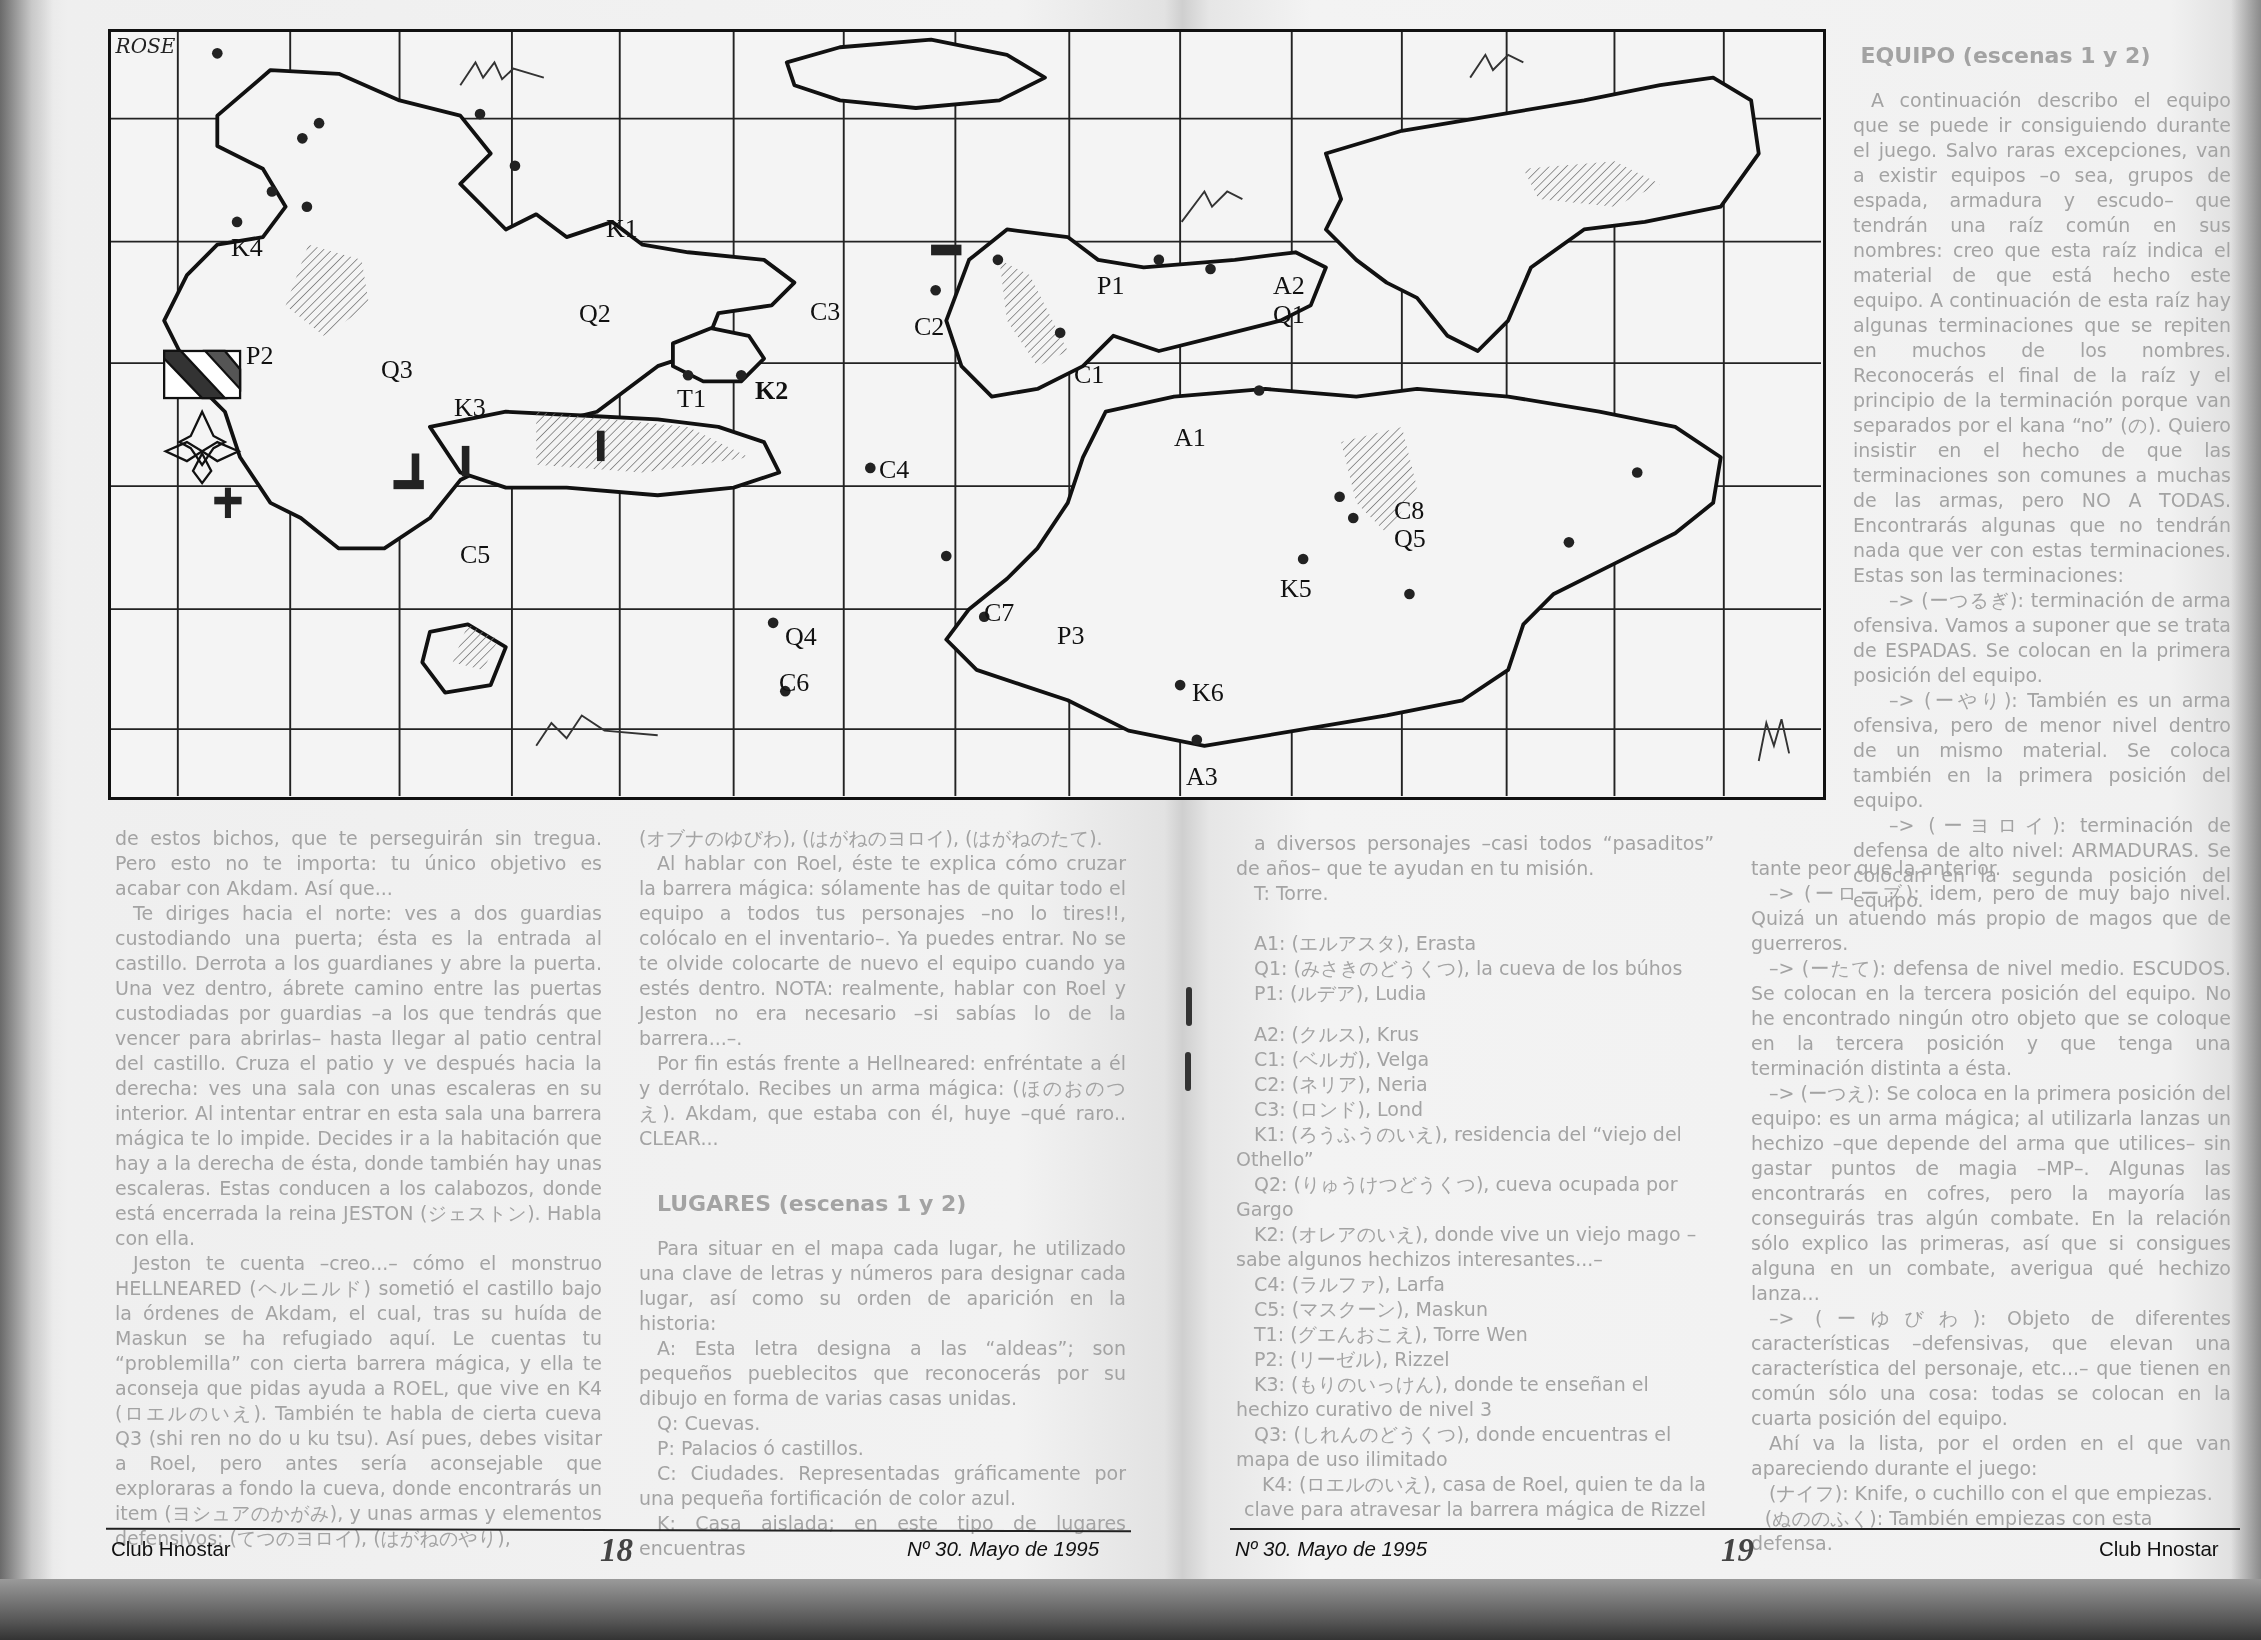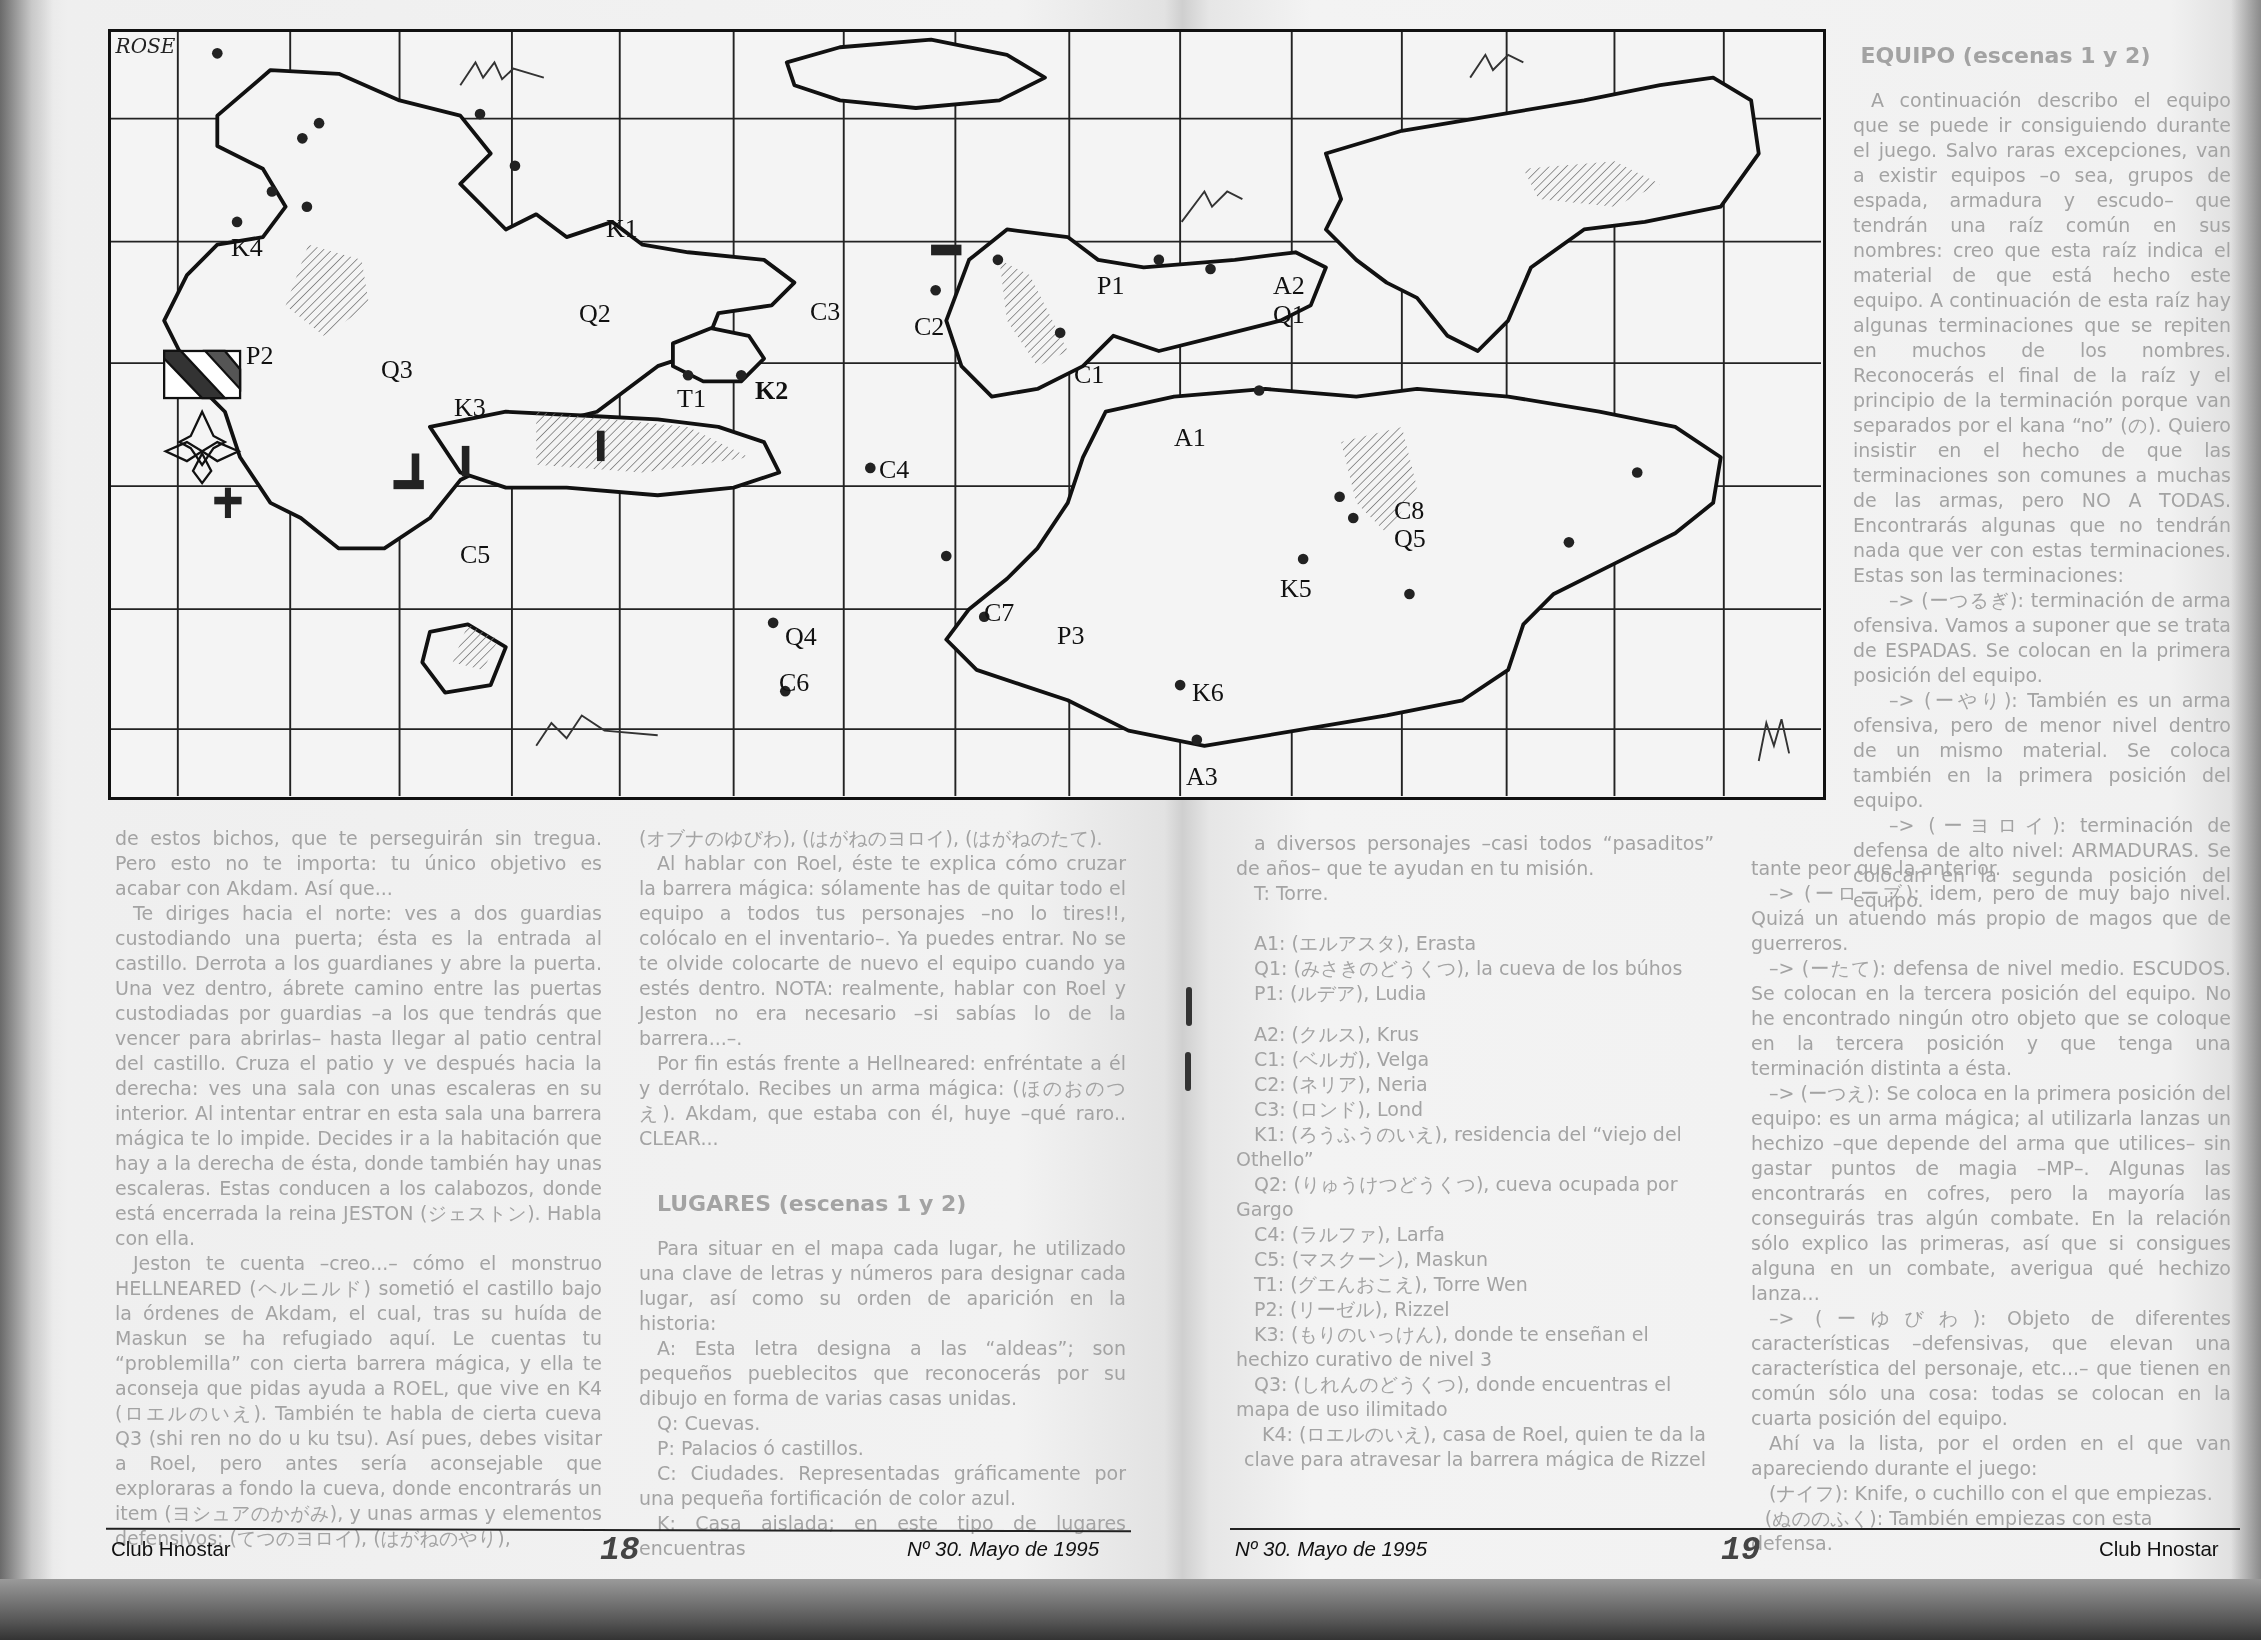--- a/index.html
+++ b/index.html
@@ -17,21 +17,21 @@
   .col{position:absolute;font-family:"DejaVu Sans",sans-serif;color:#a3a3a3;font-size:19px;line-height:25px;text-align:justify;}
   .col p{margin:0;text-indent:18px;}
   .col p.noind{text-indent:0;}
   .col p.gap{}
   .col h2{font-family:"DejaVu Sans",sans-serif;font-size:22px;font-weight:bold;margin:0 0 0 18px;line-height:30px;}
   .col .entry{text-indent:18px;margin:0;}
 
   .footer-line{position:absolute;height:2.3px;background:#222;}
   .footer{position:absolute;font-family:"Liberation Sans",sans-serif;font-size:20.5px;color:#111;}
   .footer.it{font-style:italic;}
-  .pnum{position:absolute;font-family:Liberation Mono, monospace;font-weight:bold;font-style:italic;font-size:33px;color:#444;}
+  .pnum{position:absolute;font-family:Liberation Serif, serif;font-weight:bold;font-style:italic;font-size:33px;color:#444;}
   .staple{position:absolute;width:6px;height:39px;background:#333;border-radius:3px;}
 </style>
 </head>
 <body>
 
 <div class="spread"></div>
 <div class="left-edge"></div>
 <div class="right-edge"></div>
 
 <div class="map">
@@ -199,20 +199,21 @@
   <div id="places-list">
       <p class="entry" style="text-align: left;">A1: (エルアスタ), Erasta</p>
       <p class="entry" style="text-align: left;">Q1: (みさきのどうくつ), la cueva de los búhos</p>
       <p class="entry" style="text-align: left;">P1: (ルデア), Ludia</p>
       <p class="entry" style="text-align: left; margin-top: 16px;">A2: (クルス), Krus</p>
       <p class="entry" style="text-align: left;">C1: (ベルガ), Velga</p>
       <p class="entry" style="text-align: left;">C2: (ネリア), Neria</p>
       <p class="entry" style="text-align: left;">C3: (ロンド), Lond</p>
       <p class="entry" style="text-align: left;">K1: (ろうふうのいえ), residencia del “viejo del Othello”</p>
       <p class="entry" style="text-align: left;">Q2: (りゅうけつどうくつ), cueva ocupada por Gargo</p>
+      <p class="entry" style="text-align: left;">K2: (オレアのいえ), donde vive un viejo mago –sabe algunos hechizos interesantes...–</p>
       <p class="entry" style="text-align: left;">C4: (ラルファ), Larfa</p>
       <p class="entry" style="text-align: left;">C5: (マスクーン), Maskun</p>
       <p class="entry" style="text-align: left;">T1: (グエんおこえ), Torre Wen</p>
       <p class="entry" style="text-align: left;">P2: (リーゼル), Rizzel</p>
       <p class="entry" style="text-align: left;">K3: (もりのいっけん), donde te enseñan el hechizo curativo de nivel 3</p>
       <p class="entry" style="text-align: left;">Q3: (しれんのどうくつ), donde encuentras el mapa de uso ilimitado</p>
       <p class="entry" style="text-align: center;">K4: (ロエルのいえ), casa de Roel, quien te da la clave para atravesar la barrera mágica de Rizzel</p>
     </div>
 </div>
 

